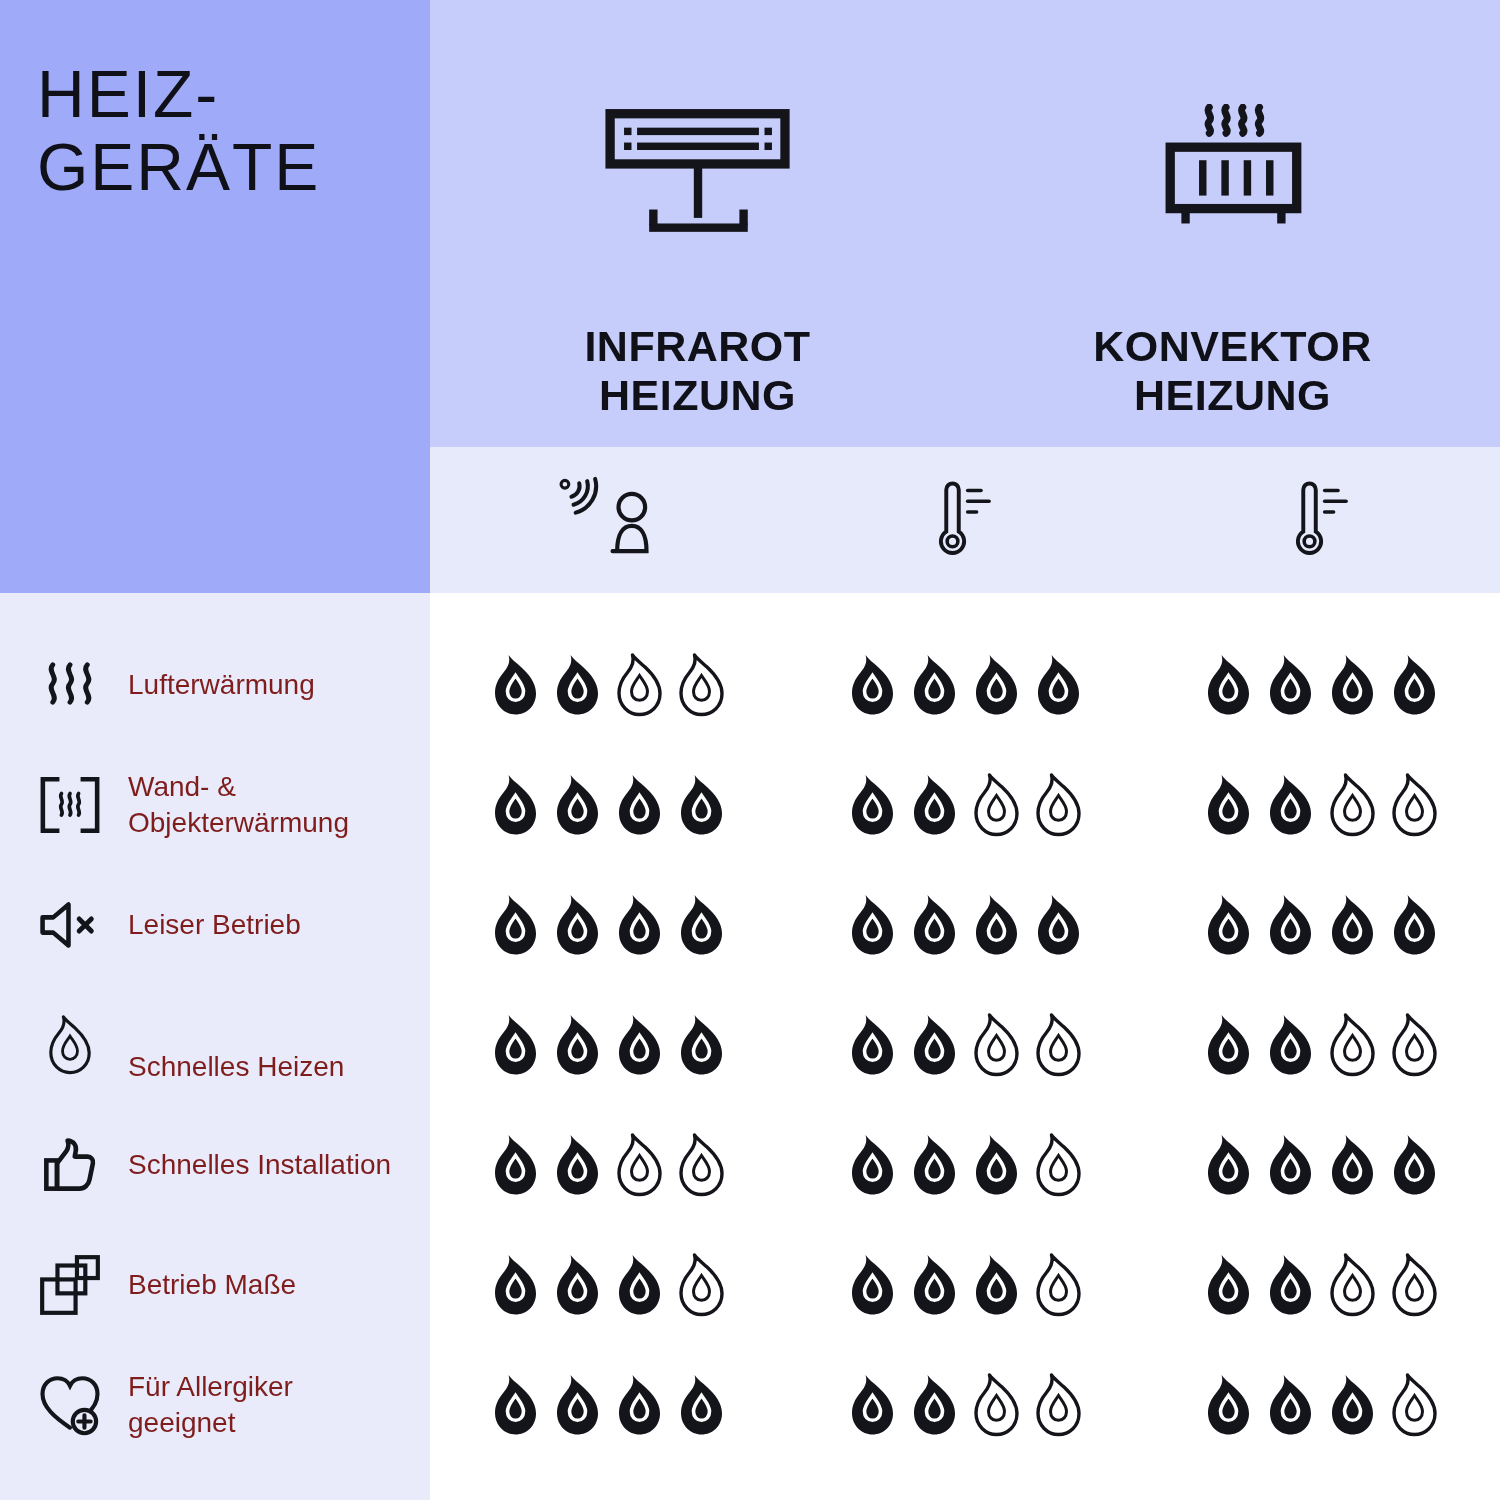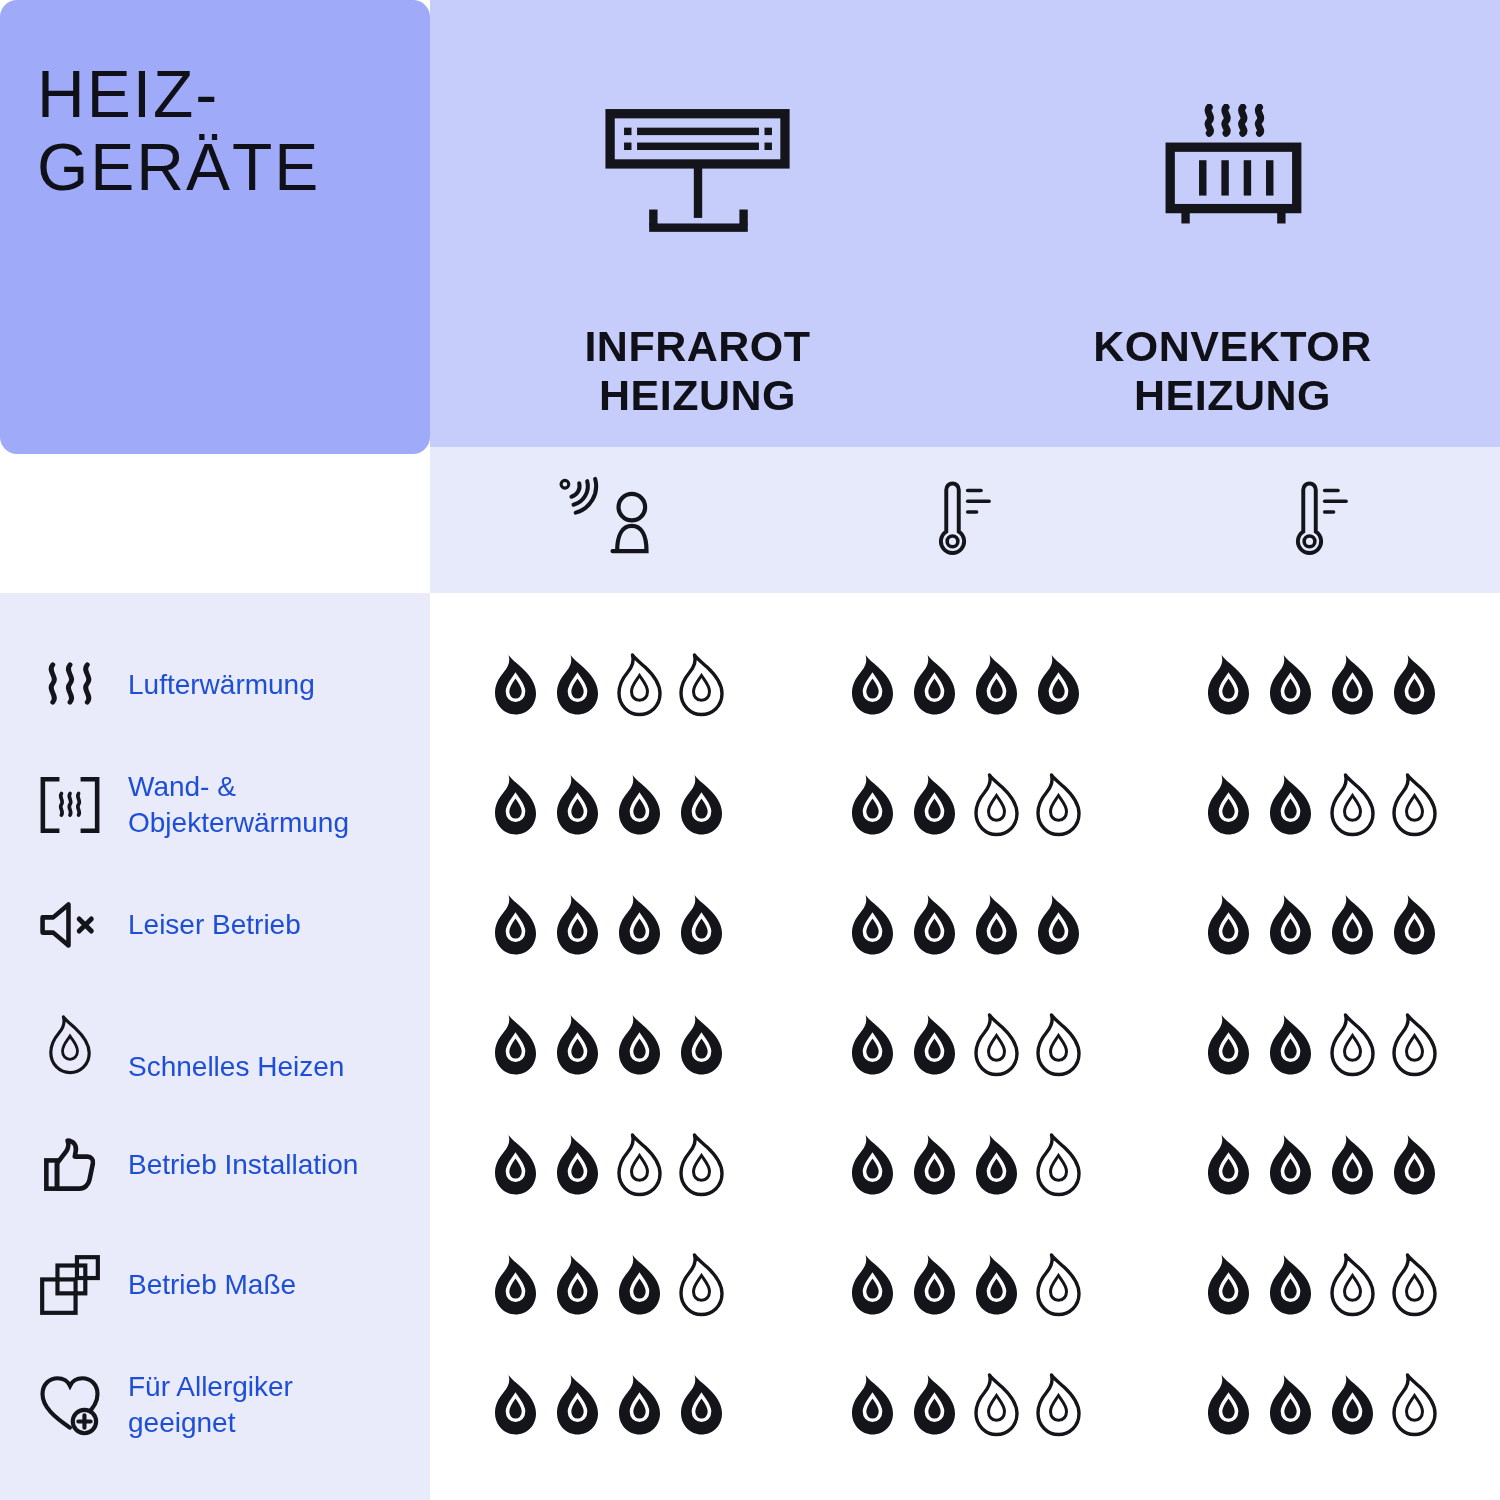--- a/index.html
+++ b/index.html
@@ -2,22 +2,22 @@
 <html><head>
 <meta charset="utf-8">
 <style>
   html,body{margin:0;padding:0;}
   .page{
     position:relative;width:1500px;height:1500px;overflow:hidden;
     background:#ffffff;font-family:"Liberation Sans",sans-serif;color:#15151e;
   }
   
   .title-block{
-    position:absolute;left:0;top:0;width:430px;height:454px;
-    background:var(--panel);box-sizing:border-box;padding:58px 0 0 37px;border-radius:17px;
+    position:absolute;left:0;top:0;width:430px;height:593px;
+    background:var(--panel);box-sizing:border-box;padding:58px 0 0 37px;
   }
   .title-line{display:block;font-size:66px;line-height:73px;letter-spacing:2px;font-weight:400;color:#101018;}
   
   .header-band{
     position:absolute;left:430px;top:0;width:1070px;height:447px;
     background:var(--header);display:flex;
   }
   .product-col{flex:1;display:flex;flex-direction:column;align-items:center;box-sizing:border-box;padding:30px 0 27px 0;}
   .product-icon{flex:1;display:flex;align-items:center;justify-content:center;}
   .product-label{height:98px;display:flex;flex-direction:column;justify-content:flex-end;text-align:center;}
@@ -28,21 +28,21 @@
     background:var(--subband);display:flex;
   }
   .mode-cell{flex:1;display:flex;align-items:center;justify-content:center;}
   
   .sidebar{
     position:absolute;left:0;top:593px;width:430px;height:907px;
     background:var(--sidebar);box-sizing:border-box;padding-top:32px;
   }
   .feature-row{height:120px;display:flex;align-items:center;box-sizing:border-box;padding-left:34px;}
   .feature-icon{width:72px;min-width:72px;display:flex;align-items:center;justify-content:center;margin-right:22px;}
-  .feature-label{font-size:28px;line-height:36px;font-weight:400;color:#1d4ed8;}
+  .feature-label{font-size:28px;line-height:36px;font-weight:400;color:#7f1d1d;}
   
   .matrix{
     position:absolute;left:430px;top:593px;width:1070px;height:907px;
     background:#ffffff;box-sizing:border-box;padding-top:32px;
   }
   .matrix-row{height:120px;display:flex;}
   .matrix-cell{flex:1;display:flex;align-items:center;justify-content:center;gap:15px;}
   .flame{width:47px;height:66px;display:block;}
   svg{display:block;}
 </style>
@@ -193,21 +193,21 @@
         </div>
       </div>
       <div class="feature-row">
         <div class="feature-icon">
           <svg width="58" height="58" viewBox="0 0 38 38" fill="none" stroke="#14141b">
        <rect x="3.5" y="16" width="7" height="18.5" stroke-width="3"></rect>
        <path d="M10.5 18 L16.5 10 C17.8 8.2 18.2 5.2 17.4 3 C21.2 3.2 23.4 6 22.8 9.6 L22.1 13.5 H30.5 C32.8 13.5 34.5 15.6 34 17.8 L31.8 28.6 C31.2 31.8 28.6 34.5 25.2 34.5 H10.5 Z" stroke-width="3" stroke-linejoin="round"></path>
      </svg>
         </div>
         <div class="feature-label">
-          <span style="display: block;">Betrieb Installation</span>
+          <span style="display: block;">Schnelles Installation</span>
         </div>
       </div>
       <div class="feature-row">
         <div class="feature-icon">
           <svg width="64" height="64" viewBox="0 0 46 46" fill="none" stroke="#14141b" stroke-width="3">
        <rect x="28" y="3" width="15" height="15"></rect>
        <rect x="14" y="9" width="20" height="20"></rect>
        <rect x="3" y="19" width="24" height="24"></rect>
      </svg>
         </div>

